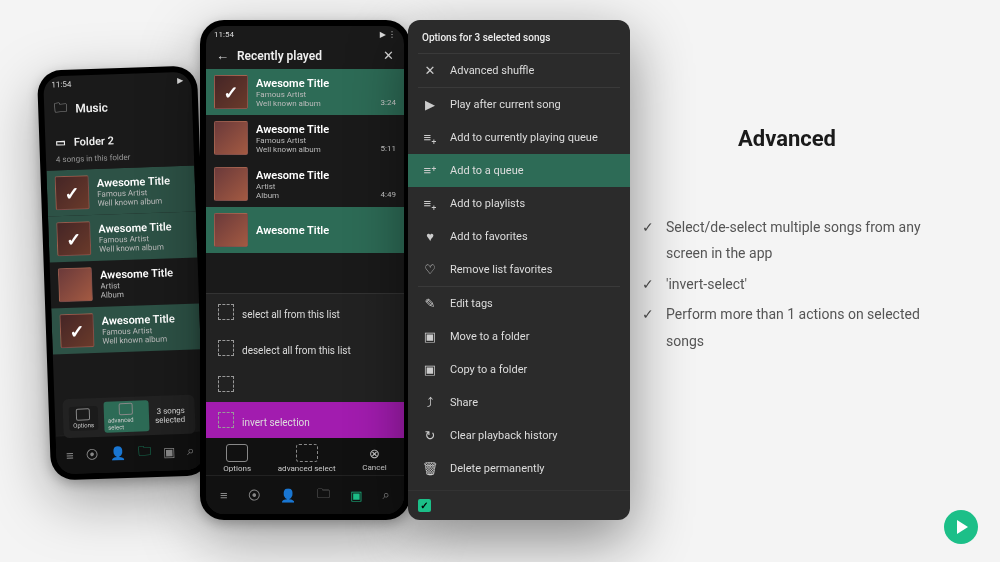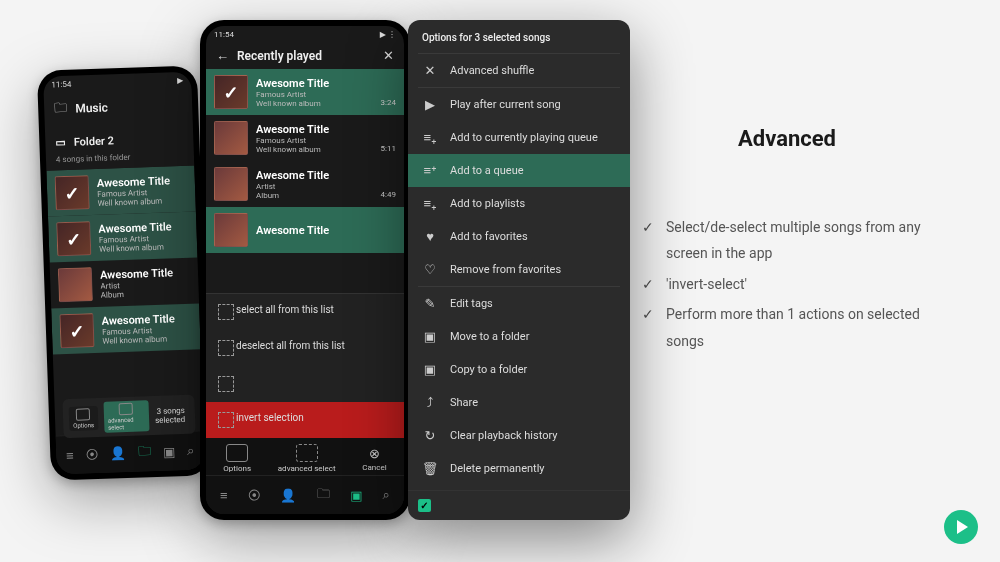--- a/index.html
+++ b/index.html
@@ -129,25 +129,25 @@
 .t1 { font-size: 11px; color: #fff; font-weight: 600; white-space: nowrap; overflow: hidden; text-overflow: ellipsis; }
 .t2 { font-size: 8px; color: #bbb; white-space: nowrap; overflow: hidden; text-overflow: ellipsis; }
 .dur { font-size: 8px; color: #ccc; align-self: flex-end; padding-bottom: 2px; }
 
 
 .selpanel {
   background: #222;
   border-top: 1px solid #333;
 }
 .selrow {
-  display: flex; align-items: flex-start; gap: 2px;
+  display: flex; align-items: flex-end; gap: 8px;
   padding: 10px 12px;
   font-size: 10px; color: #ddd;
 }
-.selrow.hi { background: #b91c1c; }
+.selrow.hi { background: #a21caf; }
 .selrow .dbox {
   width: 16px; height: 16px; flex: none;
   border: 1px dashed #999;
 }
 
 
 .bottombar {
   display: flex; align-items: center; justify-content: space-around;
   padding: 6px 4px 2px;
   background: #111;
@@ -431,21 +431,21 @@
         <div class="opt">
           <span class="oic">≡₊</span>
           <span>Add to playlists</span>
         </div>
         <div class="opt">
           <span class="oic">♥</span>
           <span>Add to favorites</span>
         </div>
         <div class="opt">
           <span class="oic">♡</span>
-          <span>Remove from favorites</span>
+          <span>Remove list favorites</span>
         </div>
         <div class="divider"></div>
         <div class="opt">
           <span class="oic">✎</span>
           <span>Edit tags</span>
         </div>
         <div class="opt">
           <span class="oic">▣</span>
           <span>Move to a folder</span>
         </div>

